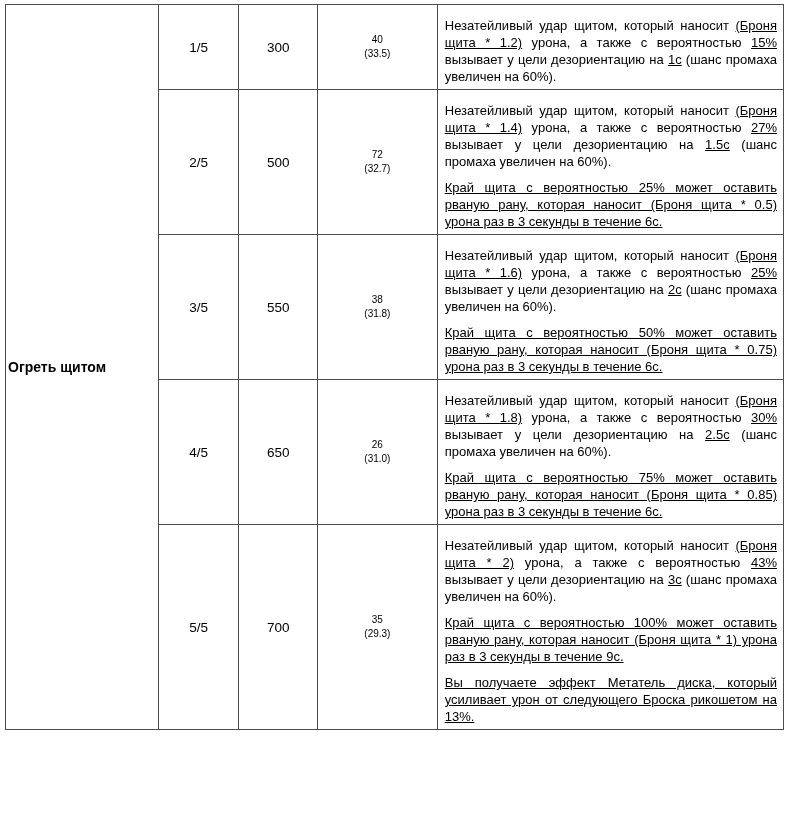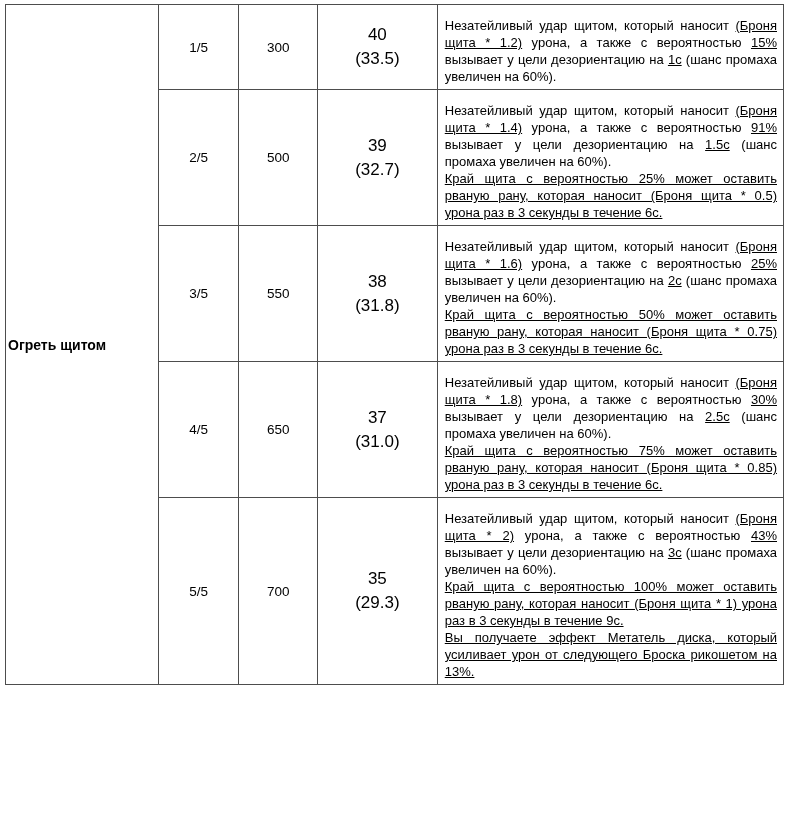--- a/index.html
+++ b/index.html
@@ -28,34 +28,35 @@
     font-weight: bold;
     font-size: 14px;
   }
   td.level-cell,
   td.cost-cell {
     text-align: center;
     font-size: 13.5px;
   }
   td.stat-cell {
     text-align: center;
-    font-size: 17px;
+    font-size: 10px;
     line-height: 1.4;
   }
   td.desc-cell {
     vertical-align: top;
     text-align: justify;
     font-size: 13px;
     line-height: 17px;
     padding: 12px 6px 4px 7px;
   }
   td.desc-cell p {
     margin: 0;
   }
   td.desc-cell p + p {
+    margin-top: 9px;
   }
   .u {
     text-decoration: underline;
   }
 </style>
 </head>
 <body>
 
 <table class="skill-table">
   <colgroup>
@@ -77,45 +78,45 @@
         <div>(33.5)</div>
       </td>
       <td class="desc-cell">
           <p><span>Незатейливый удар щитом, который наносит </span><span class="u">(Броня щита * 1.2)</span><span> урона, а также с вероятностью </span><span class="u">15%</span><span> вызывает у цели дезориентацию на </span><span class="u">1с</span><span> (шанс промаха увеличен на 60%).</span></p>
         </td>
     </tr>
     <tr>
       <td class="level-cell">2/5</td>
       <td class="cost-cell">500</td>
       <td class="stat-cell">
-        <div>39</div>
+        <div>72</div>
         <div>(32.7)</div>
       </td>
       <td class="desc-cell">
-          <p><span>Незатейливый удар щитом, который наносит </span><span class="u">(Броня щита * 1.4)</span><span> урона, а также с вероятностью </span><span class="u">91%</span><span> вызывает у цели дезориентацию на </span><span class="u">1.5с</span><span> (шанс промаха увеличен на 60%).</span></p>
+          <p><span>Незатейливый удар щитом, который наносит </span><span class="u">(Броня щита * 1.4)</span><span> урона, а также с вероятностью </span><span class="u">27%</span><span> вызывает у цели дезориентацию на </span><span class="u">1.5с</span><span> (шанс промаха увеличен на 60%).</span></p>
           <p><span class="u">Край щита с вероятностью 25% может оставить рваную рану, которая наносит (Броня щита * 0.5) урона раз в 3 секунды в течение 6с.</span></p>
         </td>
     </tr>
     <tr>
       <td class="level-cell">3/5</td>
       <td class="cost-cell">550</td>
       <td class="stat-cell">
         <div>38</div>
         <div>(31.8)</div>
       </td>
       <td class="desc-cell">
           <p><span>Незатейливый удар щитом, который наносит </span><span class="u">(Броня щита * 1.6)</span><span> урона, а также с вероятностью </span><span class="u">25%</span><span> вызывает у цели дезориентацию на </span><span class="u">2с</span><span> (шанс промаха увеличен на 60%).</span></p>
           <p><span class="u">Край щита с вероятностью 50% может оставить рваную рану, которая наносит (Броня щита * 0.75) урона раз в 3 секунды в течение 6с.</span></p>
         </td>
     </tr>
     <tr>
       <td class="level-cell">4/5</td>
       <td class="cost-cell">650</td>
       <td class="stat-cell">
-        <div>37</div>
+        <div>26</div>
         <div>(31.0)</div>
       </td>
       <td class="desc-cell">
           <p><span>Незатейливый удар щитом, который наносит </span><span class="u">(Броня щита * 1.8)</span><span> урона, а также с вероятностью </span><span class="u">30%</span><span> вызывает у цели дезориентацию на </span><span class="u">2.5с</span><span> (шанс промаха увеличен на 60%).</span></p>
           <p><span class="u">Край щита с вероятностью 75% может оставить рваную рану, которая наносит (Броня щита * 0.85) урона раз в 3 секунды в течение 6с.</span></p>
         </td>
     </tr>
     <tr>
       <td class="level-cell">5/5</td>
       <td class="cost-cell">700</td>

